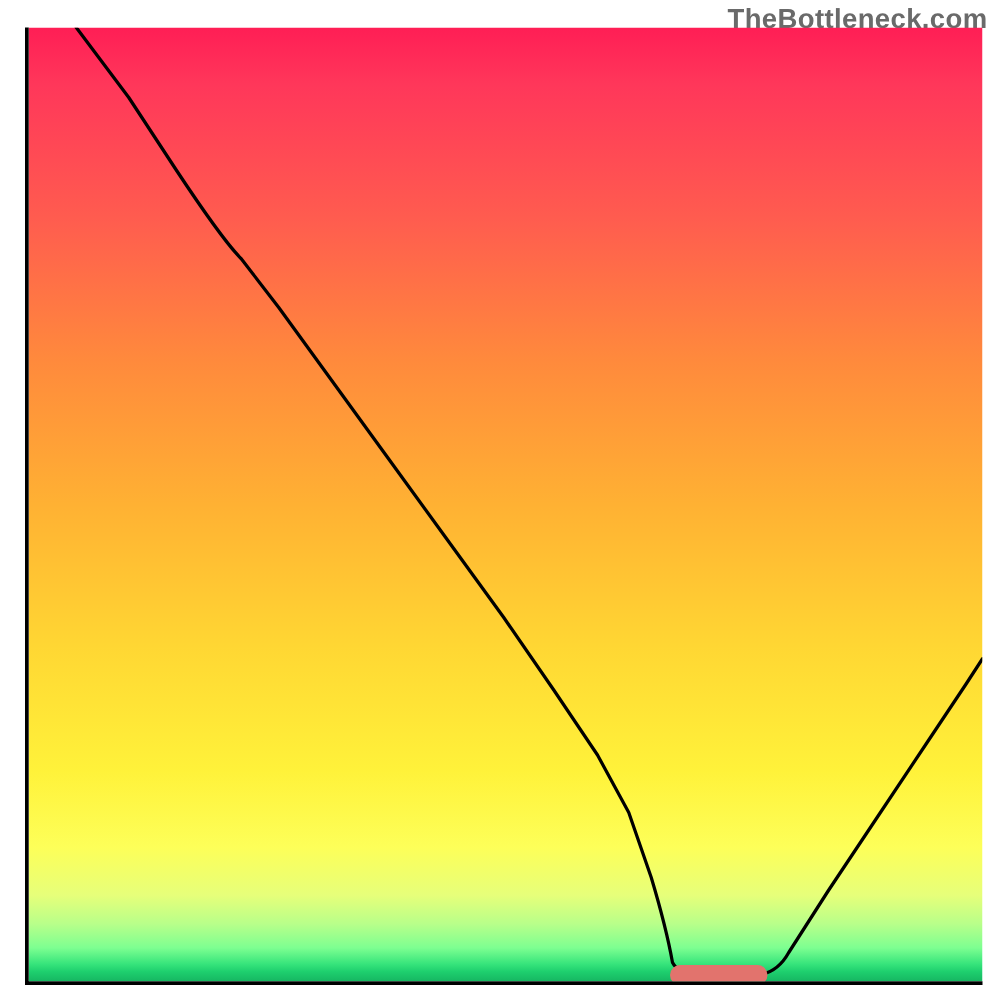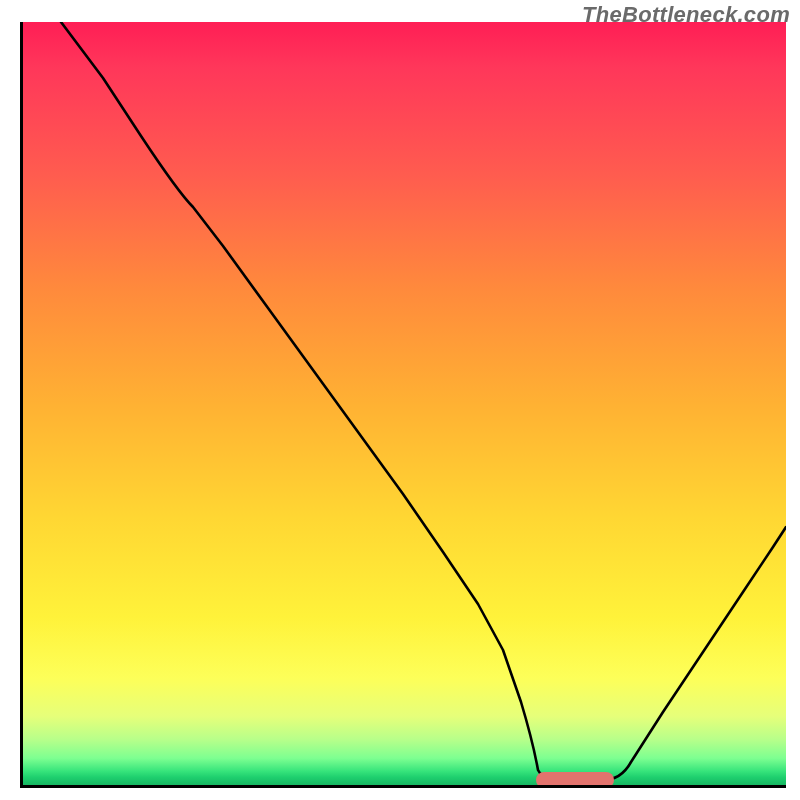--- a/index.html
+++ b/index.html
@@ -7,21 +7,20 @@
     padding: 0;
     width: 800px;
     height: 800px;
     background: #ffffff;
     font-family: Arial, Helvetica, sans-serif;
   }
   .container {
     position: relative;
     width: 800px;
     height: 692px;
-    font-style: italic;
   }
   .watermark {
     position: absolute;
     top: 2px;
     right: 10px;
     font-size: 22px;
     font-weight: bold;
     color: #6a6a6a;
     letter-spacing: 0.3px;
   }

